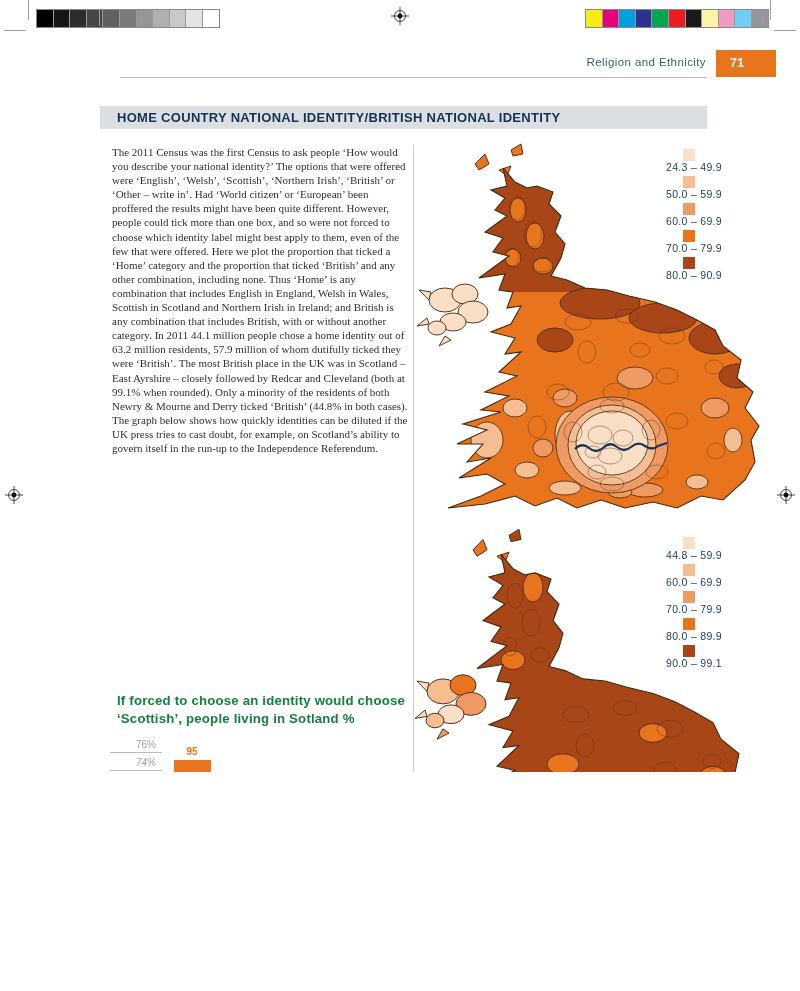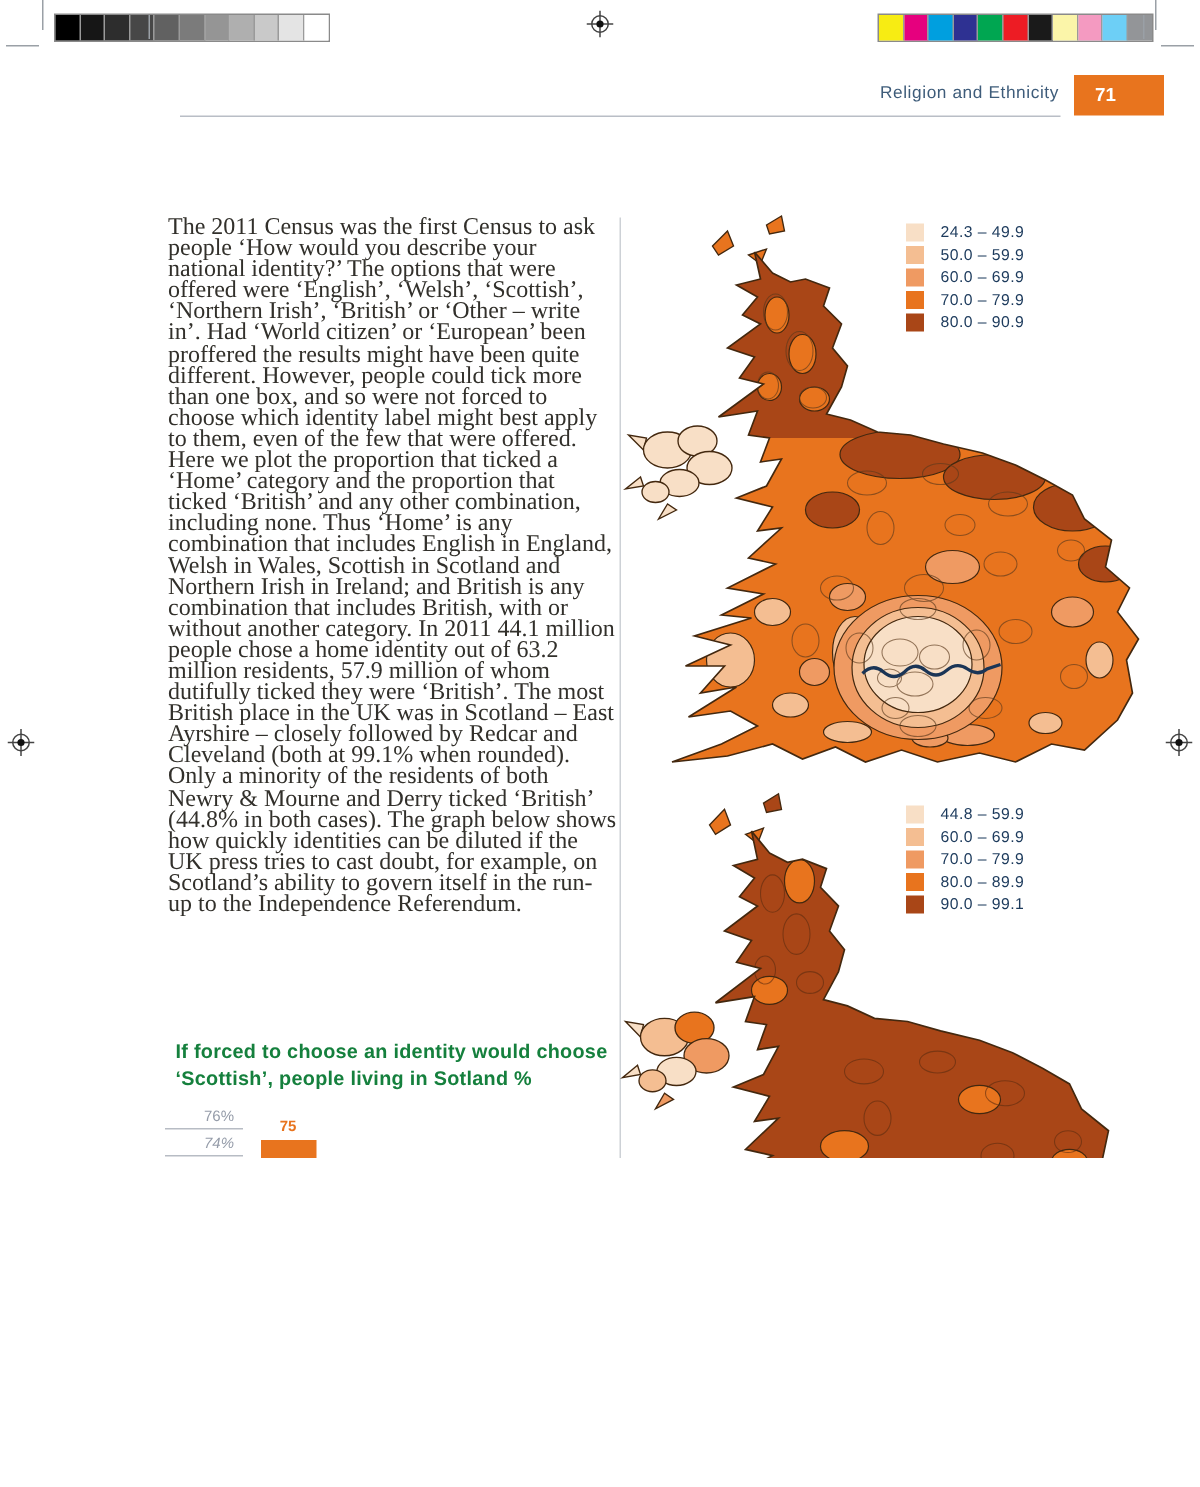--- a/index.html
+++ b/index.html
@@ -16,27 +16,27 @@
   
   .section-label{position:absolute;top:56px;right:94px;font-size:11.5px;color:#3e5c7a;letter-spacing:.4px;}
   .page-num-box{position:absolute;left:716px;top:50px;width:60px;height:27px;background:#E8741E;
                 color:#ffffff;font-weight:bold;font-size:12.5px;line-height:27px;padding-left:14px;box-sizing:border-box;}
   .header-rule{position:absolute;left:120px;top:77px;width:587px;height:1px;background:#b9bec6;}
   .title-bar{position:absolute;left:100px;top:106px;width:607px;height:23px;background:#dbdee2;
              color:#16324f;font-weight:bold;font-size:13px;line-height:23px;padding-left:17px;
              letter-spacing:.3px;box-sizing:border-box;}
   
   .body-text{position:absolute;left:112px;top:145px;width:299px;
-             font-family:"Liberation Serif",serif;font-size:16px;line-height:14.1px;color:#32302b;
+             font-family:"Liberation Serif",serif;font-size:11px;line-height:14.1px;color:#32302b;
              text-align:left;}
   .v-divider{position:absolute;left:413px;top:145px;width:1px;height:763px;background:#cdd1d6;}
   
   .legend{position:absolute;width:180px;z-index:5;}
   .legend-title{font-size:11px;font-weight:bold;color:#1c3a5c;line-height:15px;white-space:pre-line;margin-bottom:5px;}
-  .legend-row{display:flex;align-items:center;margin-bottom:3px;}
+  .legend-row{display:flex;align-items:center;margin-bottom:3px;flex-direction:column;}
   .legend-swatch{width:12px;height:12px;margin-right:11px;flex:0 0 auto;}
   .legend-label{font-size:10.5px;color:#1c3a5c;letter-spacing:.3px;}
   
   .chart-title{position:absolute;left:117px;top:692px;font-size:13.2px;font-weight:bold;color:#15803d;
                line-height:17.5px;white-space:pre-line;letter-spacing:.2px;}
   #chart-area{position:absolute;left:110px;top:736px;width:300px;height:185px;}
   .ytick{position:absolute;left:0;width:46px;text-align:right;font-size:10px;color:#959ca9;
          border-bottom:1px solid #b7bcc4;padding:0 6px 1px 0;height:12px;line-height:12px;}
   .xbaseline{position:absolute;height:2px;background:#17355a;}
   .bar{position:absolute;background:#E8741E;}
@@ -111,20 +111,21 @@
       <circle cx="9" cy="9" r="5.5" fill="none" stroke="#444" stroke-width="1"></circle>
       <line x1="9" y1="0" x2="9" y2="18" stroke="#444" stroke-width="1"></line>
       <line x1="0" y1="9" x2="18" y2="9" stroke="#444" stroke-width="1"></line>
       <circle cx="9" cy="9" r="2.4" fill="#111"></circle>
     </svg>
 
   <div class="section-label">Religion and Ethnicity</div>
   <div class="page-num-box">71</div>
   <div class="header-rule"></div>
 
+  <div class="title-bar">HOME COUNTRY NATIONAL IDENTITY/BRITISH NATIONAL IDENTITY</div>
 
   <div class="body-text">The 2011 Census was the first Census to ask people ‘How would you describe your national identity?’ The options that were offered were ‘English’, ‘Welsh’, ‘Scottish’, ‘Northern Irish’, ‘British’ or ‘Other – write in’. Had ‘World citizen’ or ‘European’ been proffered the results might have been quite different. However, people could tick more than one box, and so were not forced to choose which identity label might best apply to them, even of the few that were offered. Here we plot the proportion that ticked a ‘Home’ category and the proportion that ticked ‘British’ and any other combination, including none. Thus ‘Home’ is any combination that includes English in England, Welsh in Wales, Scottish in Scotland and Northern Irish in Ireland; and British is any combination that includes British, with or without another category. In 2011 44.1 million people chose a home identity out of 63.2 million residents, 57.9 million of whom dutifully ticked they were ‘British’. The most British place in the UK was in Scotland – East Ayrshire – closely followed by Redcar and Cleveland (both at 99.1% when rounded). Only a minority of the residents of both Newry &amp; Mourne and Derry ticked ‘British’ (44.8% in both cases). The graph below shows how quickly identities can be diluted if the UK press tries to cast doubt, for example, on Scotland’s ability to govern itself in the run-up to the Independence Referendum.</div>
 
   <div class="v-divider"></div>
 
   <svg class="abs" style="left:415px;top:140px;" width="380" height="375" viewBox="0 0 380 375">
     <defs>
       <path id="gbshape" d="M100 42 L88 28 L92 46 L76 50 L90 58 L80 70 L92 76 L70 92 L88 98 L78 112 L94 116 L64 138 L90 134 L84 150 L98 152 L92 168 L106 166 L96 184 L76 192 L100 198 L90 214 L106 212 L84 232 L102 236 L70 252 L94 256 L66 270 L86 272 L48 284 L72 290 L42 304 L68 304 L52 322 L76 318 L44 338 L72 334 L90 344 L66 356 L33 368 L70 364 L100 356 L120 366 L142 358 L162 368 L186 360 L210 368 L238 362 L262 368 L286 356 L308 360 L330 340 L340 322 L336 300 L344 286 L330 268 L338 252 L322 238 L326 220 L308 206 L300 190 L282 180 L262 170 L240 162 L214 156 L192 150 L170 148 L152 140 L136 136 L146 118 L150 104 L140 92 L146 76 L134 64 L138 52 L122 46 L112 48 Z"></path>
       <clipPath id="gbclip">
           <use href="#gbshape"></use>
@@ -330,21 +331,21 @@
       <div class="ytick" style="top: 20.7px; font-style: italic;">74%</div>
       <div class="ytick" style="top: 38.4px;">72%</div>
       <div class="ytick" style="top: 56.1px;">70%</div>
       <div class="ytick" style="top: 73.8px;">68%</div>
       <div class="ytick" style="top: 91.5px;">66%</div>
       <div class="ytick" style="top: 96px;">64%</div>
       <div class="ytick" style="top: 126.9px;">42%</div>
       <div class="ytick" style="top: 144.6px;">60%</div>
       <div class="xbaseline" style="left: 42px; width: 252px; top: 156.6px;"></div>
       <div class="bar" style="left: 63.5px; width: 37px; top: 23.85px; height: 132.75px; background: rgb(232, 116, 30);"></div>
-      <div class="bar-value" style="left: 63.5px; width: 37px; top: 9.85px;">75</div>
+      <div class="bar-value" style="left: 63.5px; width: 37px; top: 9.85px;">95</div>
       <div class="bar-cat" style="left: 58px; width: 48px; top: 162.6px;">2011</div>
       <div class="bar" style="left: 121.5px; width: 37px; top: 76.95px; height: 79.65px; background: rgb(232, 116, 30);"></div>
       <div class="bar-value" style="left: 121.5px; width: 37px; top: 62.95px;">69</div>
       <div class="bar-cat" style="left: 116px; width: 48px; top: 162.6px;">2012</div>
       <div class="bar" style="left: 179.5px; width: 37px; top: 103.5px; height: 53.1px; background: rgb(232, 116, 30);"></div>
       <div class="bar-value" style="left: 179.5px; width: 37px; top: 89.5px;">66</div>
       <div class="bar-cat" style="left: 174px; width: 48px; top: 162.6px;">2013</div>
       <div class="bar" style="left: 237.5px; width: 37px; top: 112.35px; height: 44.25px; background: rgb(232, 116, 30);"></div>
       <div class="bar-value" style="left: 237.5px; width: 37px; top: 98.35px;">58</div>
       <div class="bar-cat" style="left: 232px; width: 48px; top: 162.6px;">2014</div>

